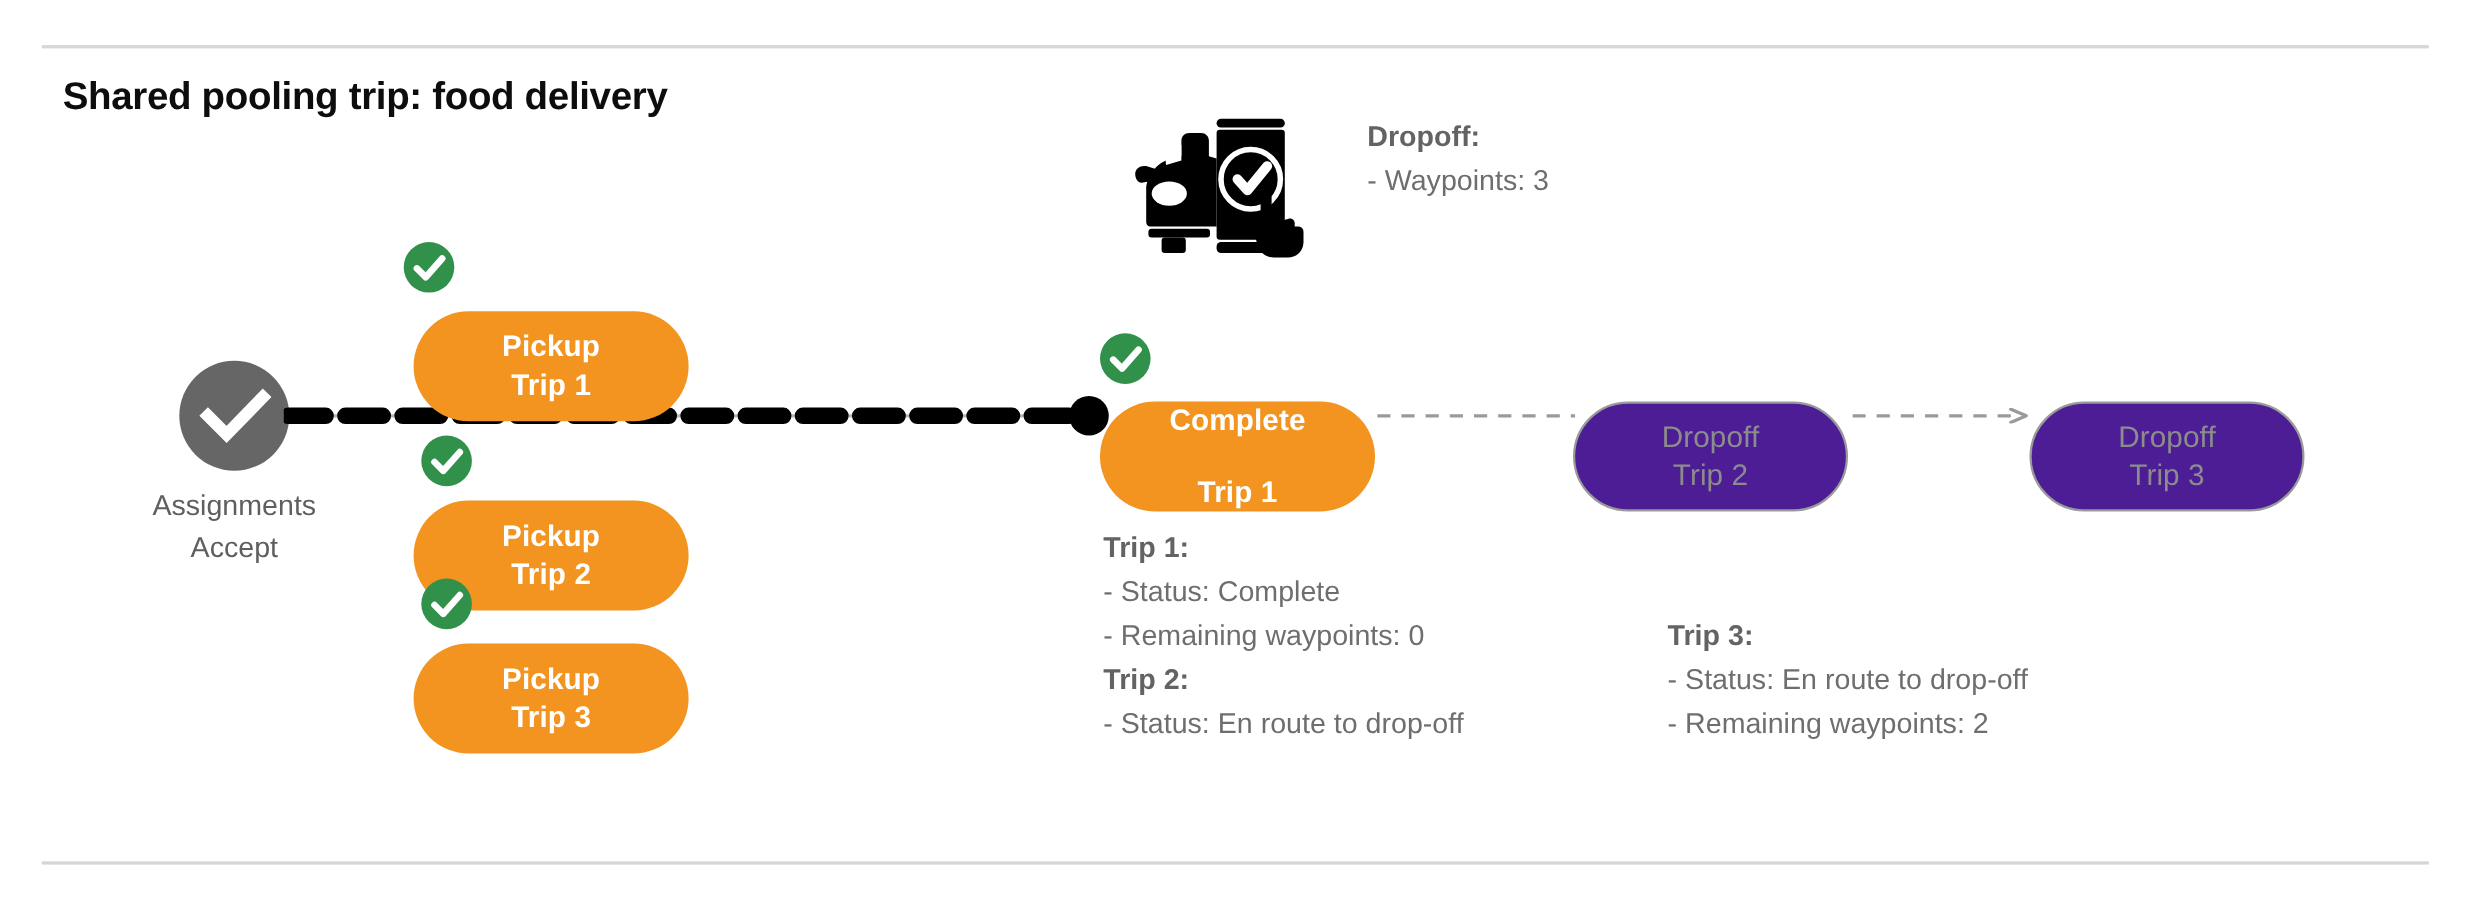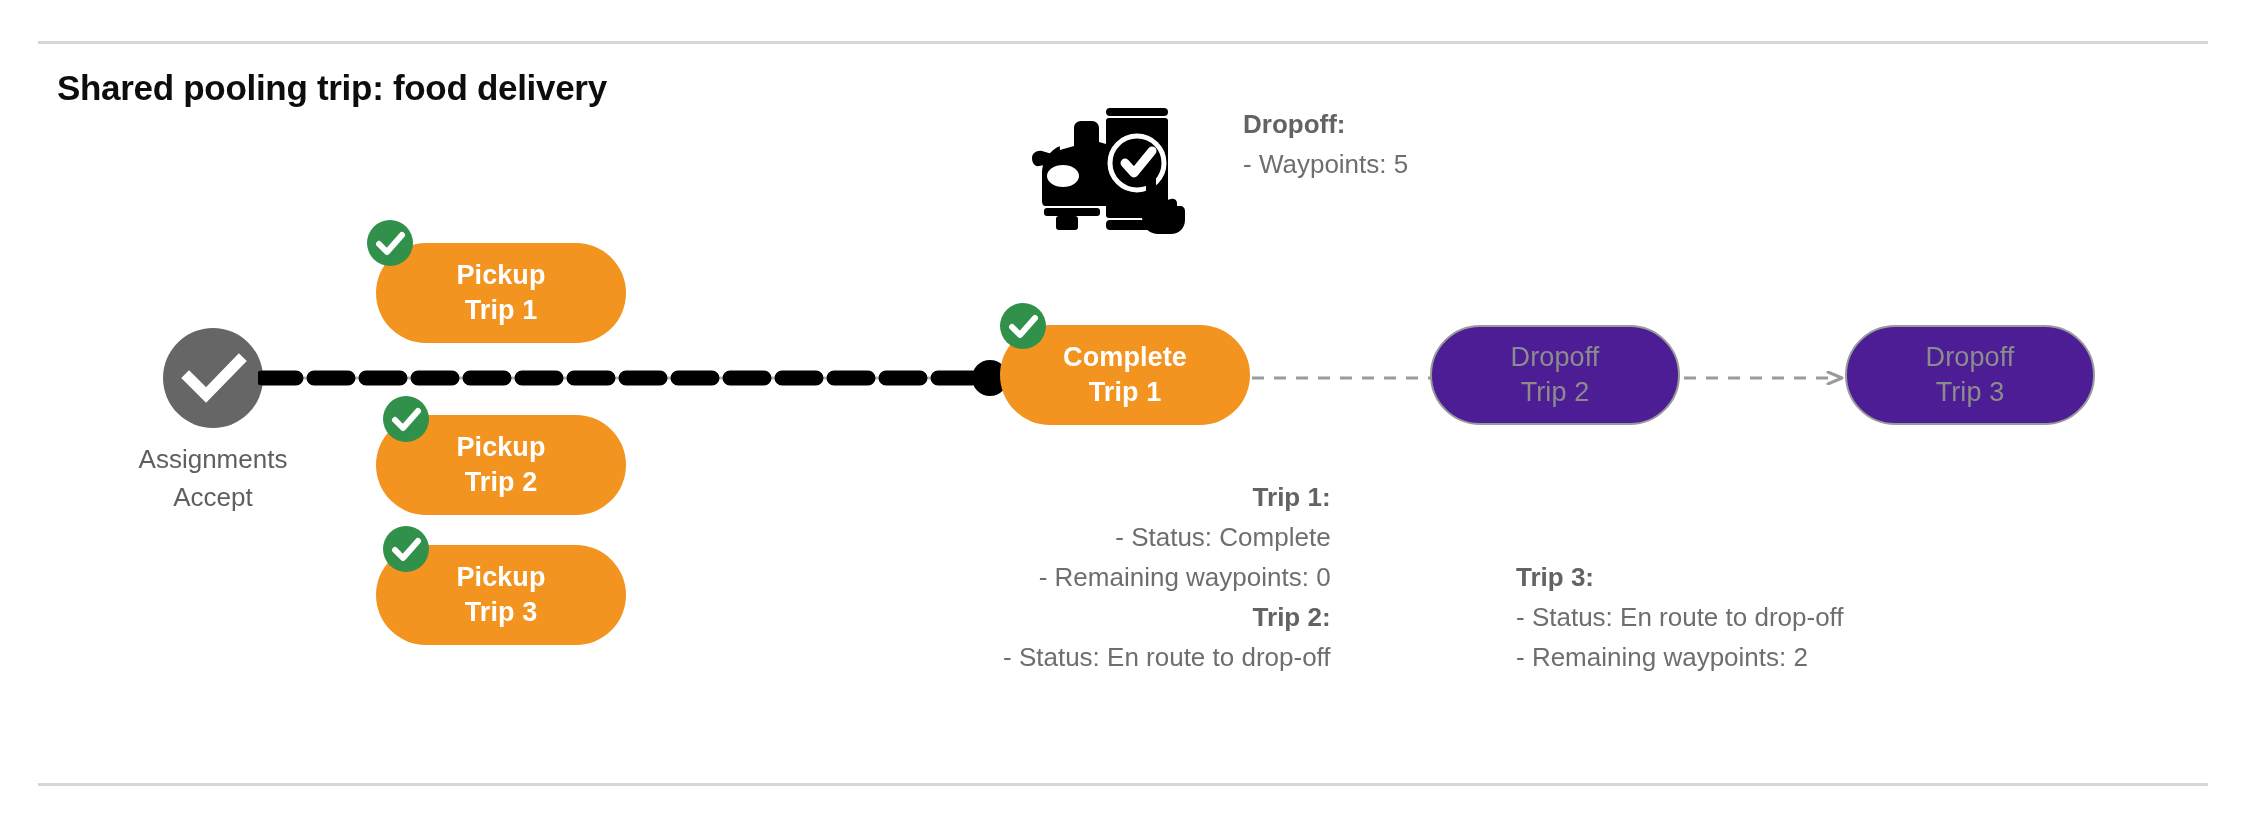--- a/index.html
+++ b/index.html
@@ -124,37 +124,38 @@
     height: 100px;
     border-radius: 50px;
     box-sizing: border-box;
     display: flex;
     flex-direction: column;
     align-items: center;
     justify-content: center;
     font-size: 27px;
     line-height: 35px;
     letter-spacing: 0.1px;
+    margin-top: 40px;
   }
   .pill.orange {
     background: #F2941F;
     color: #ffffff;
     font-weight: bold;
   }
   .pill.outline {
     background: #4c1d95;
     border: 2px solid #9a9a9a;
     color: #8c8c8c;
   }
   .pill .line { display: block; }
 
   .pickup-1   { left: 376px; top: 243px; }
   .pickup-2   { left: 376px; top: 415px; }
   .pickup-3   { left: 376px; top: 545px; }
-  .complete-1 { left: 1000px; top: 325px; }
+  .complete-1 { left: 1000px; top: 325px; justify-content: space-between; }
   .dropoff-2  { left: 1430px; top: 325px; }
   .dropoff-3  { left: 1845px; top: 325px; }
 
   
   .check-badge {
     position: absolute;
     width: 46px;
     height: 46px;
     border-radius: 50%;
     background: #31914A;
@@ -181,21 +182,21 @@
 
   
   .trip-block {
     position: absolute;
     font-size: 26px;
     line-height: 40px;
     color: #6e6e6e;
     white-space: nowrap;
   }
   .trip-block .hdr { font-weight: bold; color: #636363; }
-  .trip-block-left  { left: 1003px; top: 477px; text-align: right; }
+  .trip-block-left  { left: 1003px; top: 477px; }
   .trip-block-right { left: 1516px; top: 557px; }
 </style>
 </head>
 <body>
 
 <div id="slide">
 
   <div class="rule top"></div>
   <div class="rule bottom"></div>
 
@@ -228,21 +229,21 @@
                  L137 112 L141 111 C144 110 147 112 147 115 L147 118 L150 118
                  C153 118 155 120 155 123 L155 132 C155 140 149 146 141 146
                  L128 146 C120 146 115 141 113 134 L108 116 C106 110 111 106 115 108
                  L116 109 Z"></path>
       </g>
     </svg>
   </div>
 
   <div class="vehicle-info">
     <div class="hdr">Dropoff:</div>
-    <div>- Waypoints: 5</div>
+    <div>- Waypoints: 3</div>
   </div>
 
   <div class="accept-node">
     <div class="accept-circle">
       <svg viewBox="0 0 100 100" xmlns="http://www.w3.org/2000/svg">
         <path d="M26 50 L43 67 L76 33" fill="none" stroke="#ffffff" stroke-width="11" stroke-linecap="square" stroke-linejoin="miter"></path>
       </svg>
     </div>
   </div>
   <div class="accept-label">

